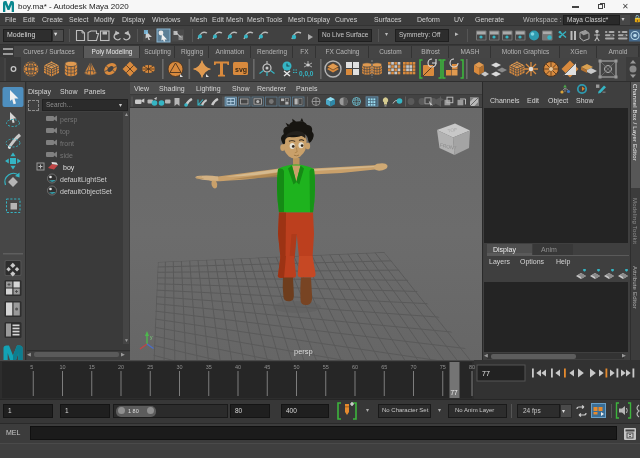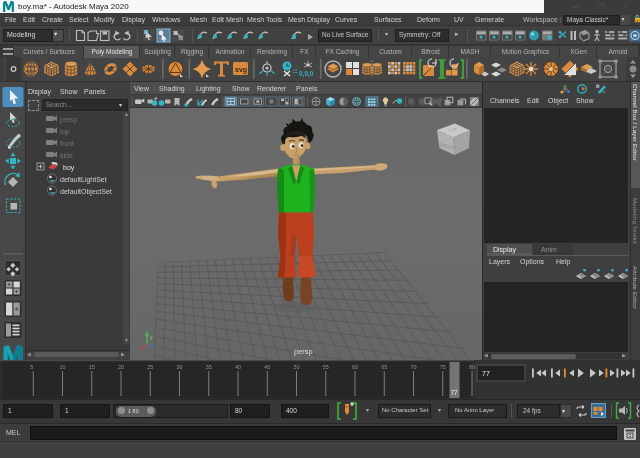--- a/index.html
+++ b/index.html
@@ -1,21 +1,21 @@
 <!DOCTYPE html>
 <html><head><meta charset="utf-8"><style>
 
 *{margin:0;padding:0;box-sizing:border-box}
 html,body{width:640px;height:458px;overflow:hidden}
 body{font-family:"Liberation Sans",sans-serif;background:#3b3b3b;position:relative}
 .abs{position:absolute}
 .t{position:absolute;white-space:nowrap}
 
 </style></head><body>
-<div class="abs" style="left:0;top:0;width:544px;height:13px;background:#f7f7f7">
+<div class="abs" style="left:0;top:0;width:640px;height:13px;background:#f7f7f7">
 <svg class="abs" style="left:3px;top:1px" width="11" height="11" viewBox="0 0 11 11">
       <path d="M0 11 L0 2 Q0 0 2 0 L3.4 0 L5.5 5.2 L7.6 0 L9 0 Q11 0 11 2 L11 11 L8.7 11 L8.7 3.6 L6.5 9 L4.5 9 L2.3 3.6 L2.3 11 Z" fill="#0a878f"></path>
     </svg>
 <div class="t" style="left:18px;top:2px;font-size:8px;color:#222">boy.ma* - Autodesk Maya 2020</div>
 <div class="abs" style="left:572px;top:6px;width:7px;height:1.5px;background:#444"></div>
 <div class="abs" style="left:598px;top:4px;width:5px;height:5px;border:1px solid #444"></div>
 <div class="abs" style="left:600px;top:2.5px;width:5px;height:5px;border:1px solid #444;border-left:none;border-bottom:none"></div>
 <div class="t" style="left:622px;top:1.5px;font-size:8px;color:#444">✕</div>
 </div>
 <div class="abs" style="left:0;top:13px;width:640px;height:13px;background:#3c3c3c;border-bottom:1px solid #333"></div>

